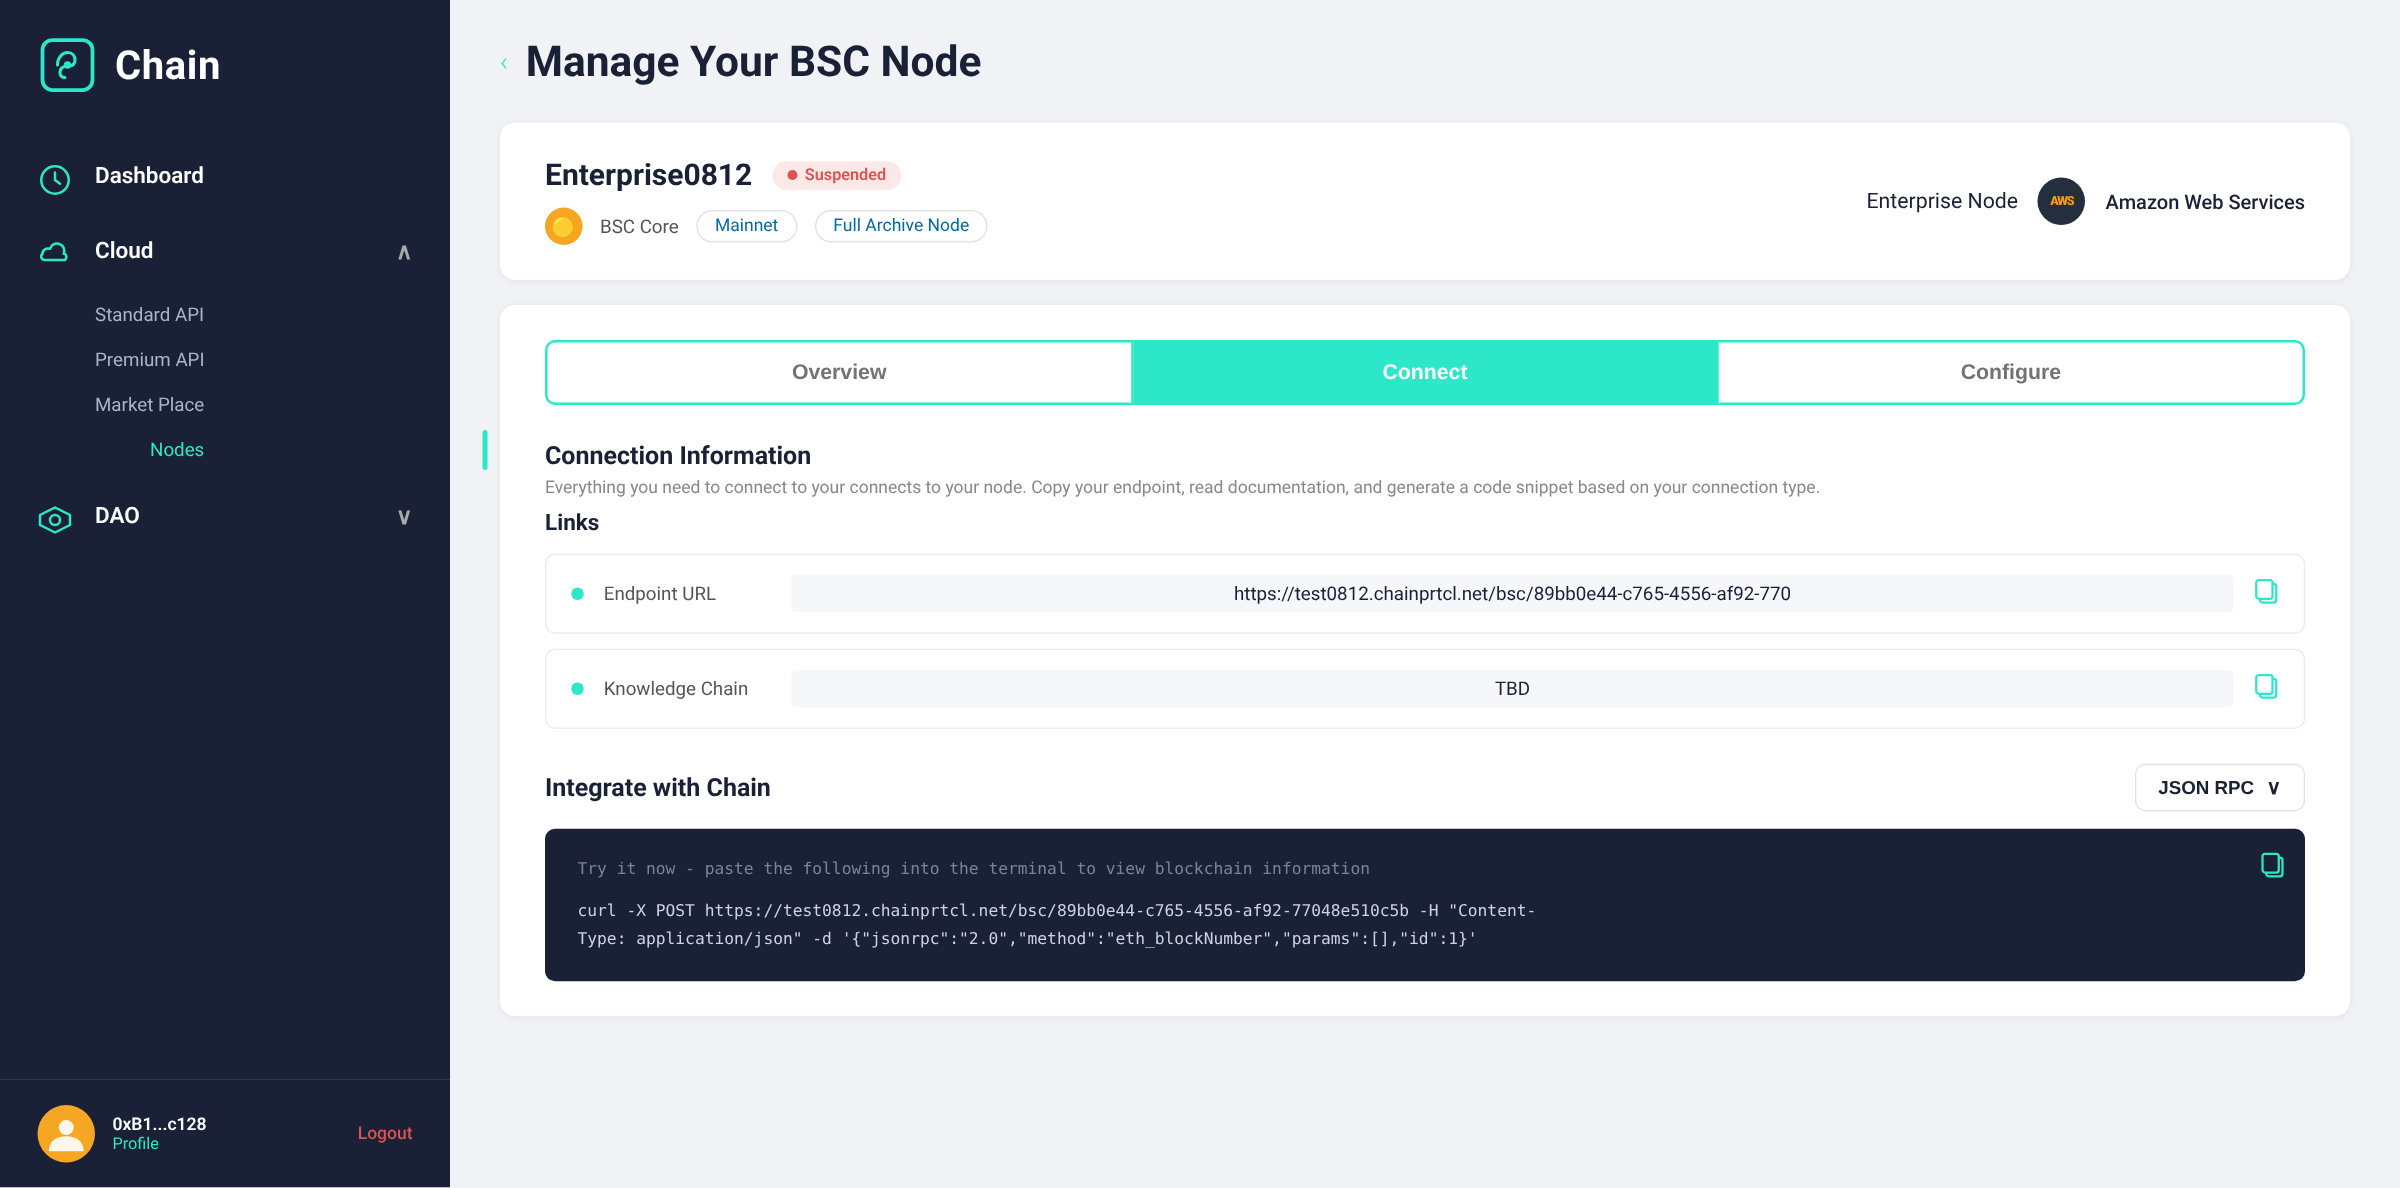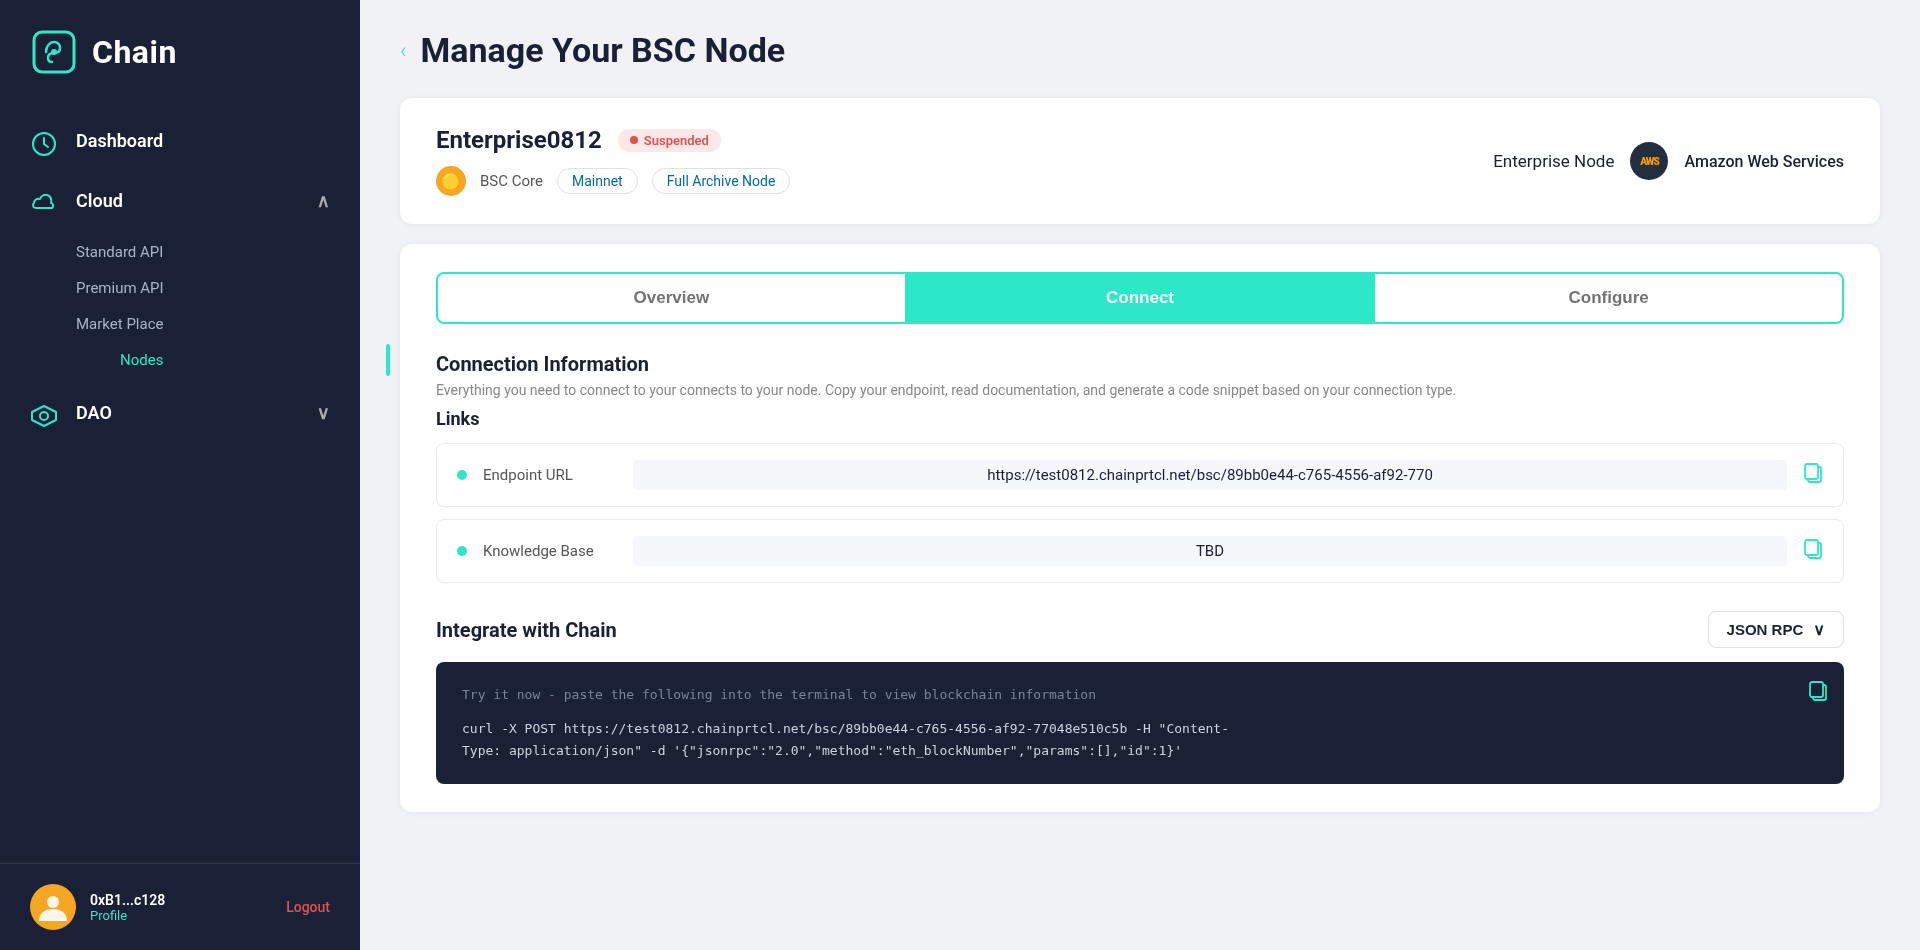--- a/index.html
+++ b/index.html
@@ -431,21 +431,21 @@
       <span class="link-copy">
         <svg width="20" height="22" viewBox="0 0 20 22" fill="none" xmlns="http://www.w3.org/2000/svg">
           <rect x="5" y="5" width="13" height="15" rx="2" stroke="#2de8c8" stroke-width="1.8" fill="none"></rect>
           <rect x="2" y="2" width="13" height="15" rx="2" stroke="#2de8c8" stroke-width="1.8" fill="white"></rect>
         </svg>
       </span>
     </div>
 
     <div class="link-row">
       <span class="link-dot"></span>
-      <span class="link-label">Knowledge Base</span>
+      <span class="link-label">Knowledge Chain</span>
       <span class="link-value">TBD</span>
       <span class="link-copy">
         <svg width="20" height="22" viewBox="0 0 20 22" fill="none" xmlns="http://www.w3.org/2000/svg">
           <rect x="5" y="5" width="13" height="15" rx="2" stroke="#2de8c8" stroke-width="1.8" fill="none"></rect>
           <rect x="2" y="2" width="13" height="15" rx="2" stroke="#2de8c8" stroke-width="1.8" fill="white"></rect>
         </svg>
       </span>
     </div>
 
     <div style="margin-top: 28px;">

